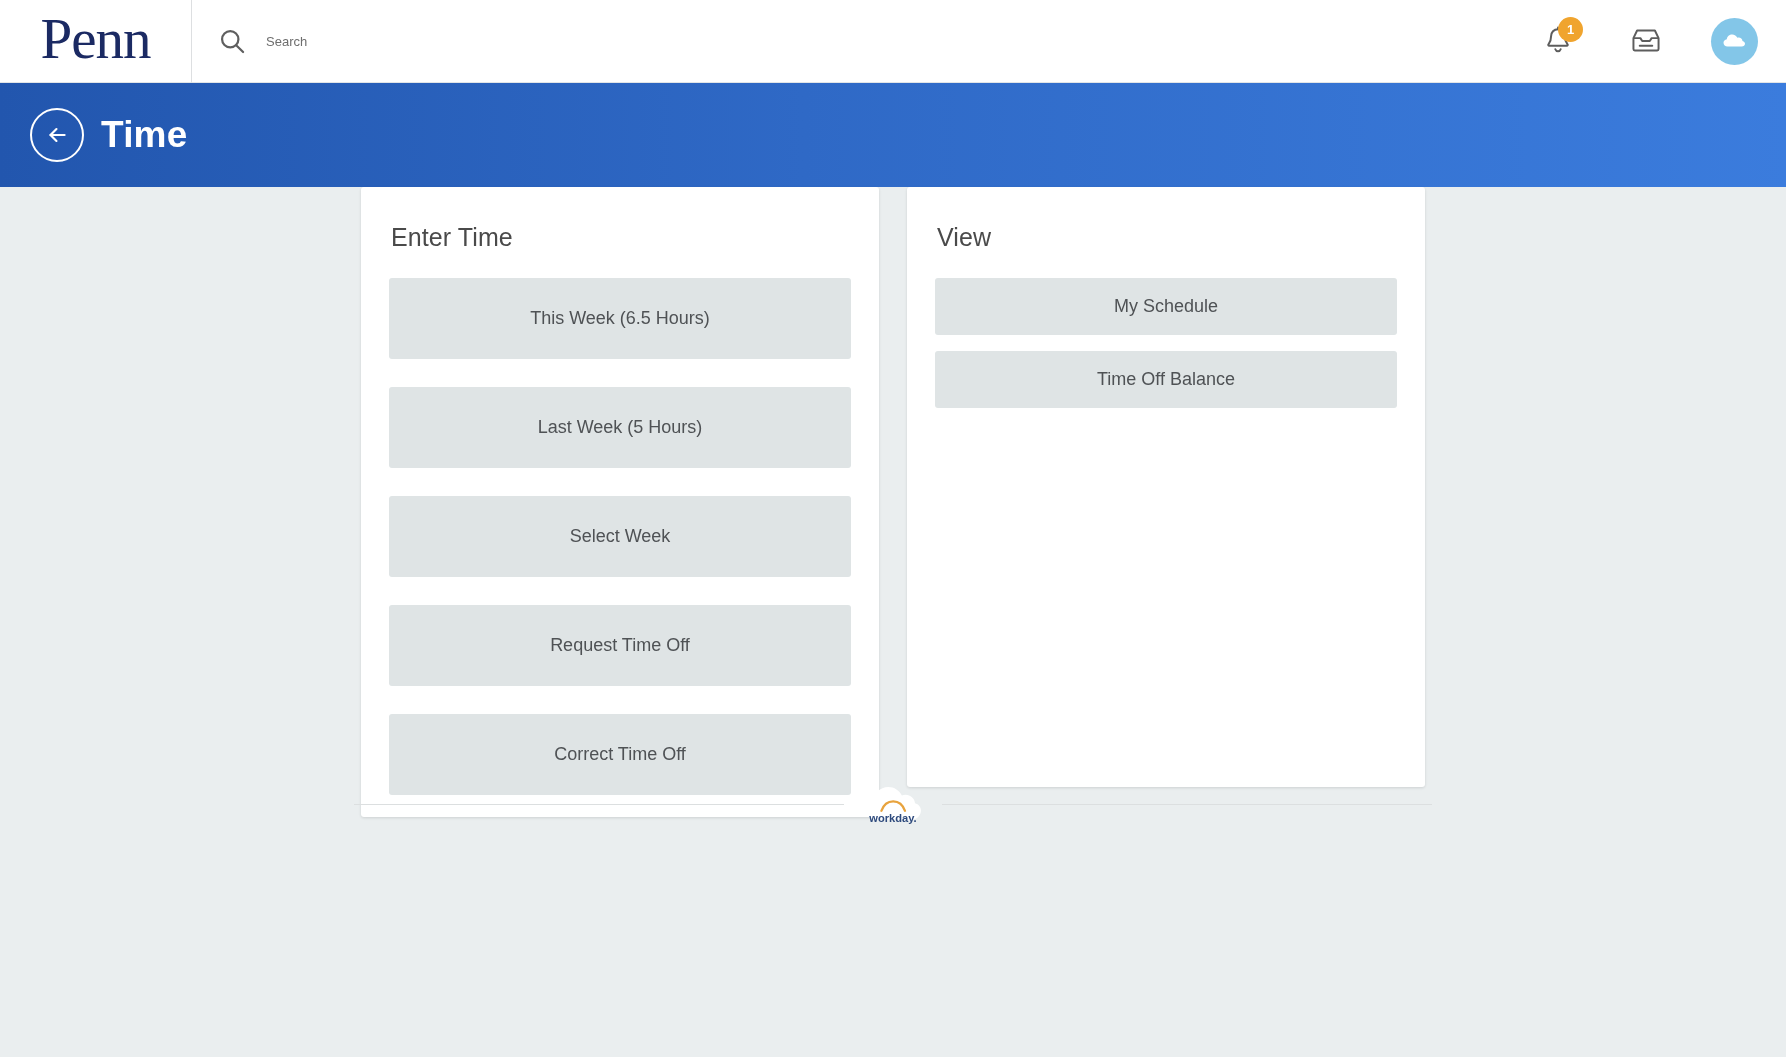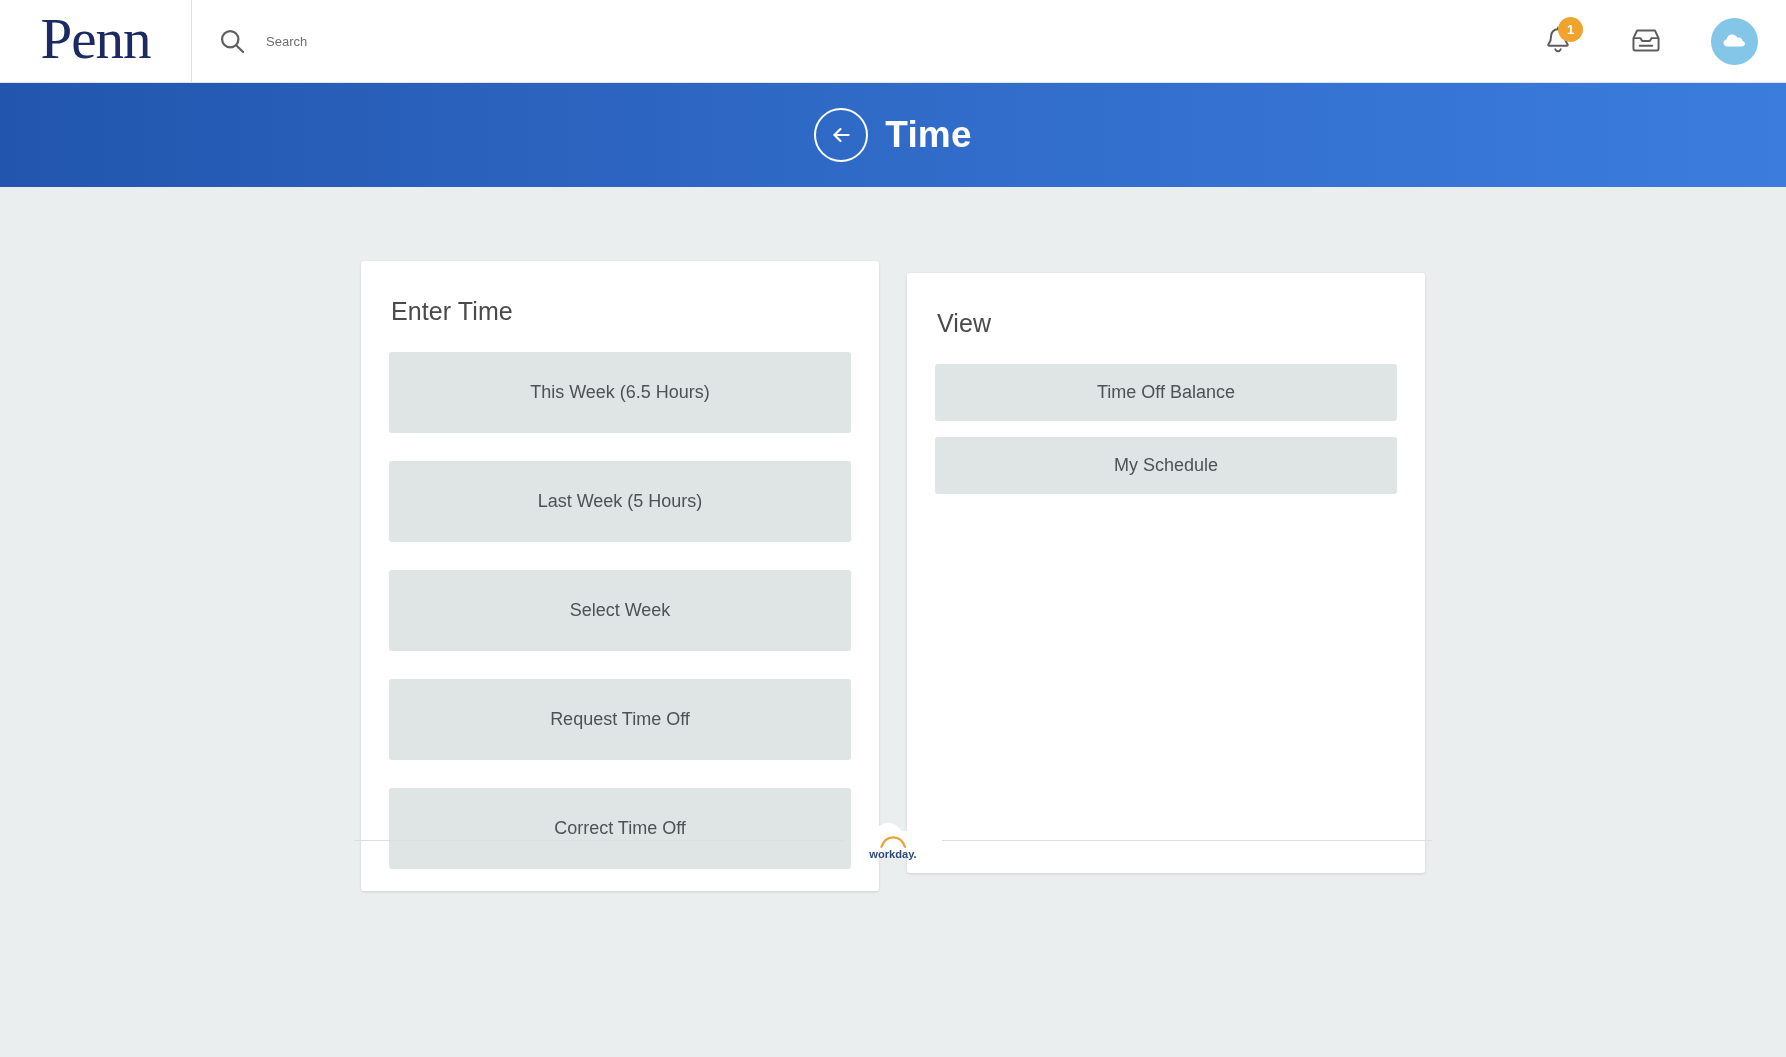--- a/index.html
+++ b/index.html
@@ -137,21 +137,21 @@
   }
 
   
   .page-header {
     position: relative;
     height: 104px;
     min-height: 104px;
     background: linear-gradient(to right, #2256ae 0%, #2f69c6 45%, #3b7cdd 100%);
     display: flex;
     align-items: center;
-    justify-content: center;
+    padding-left: 30px;
   }
 
   .back-circle {
     width: 54px;
     height: 54px;
     min-width: 54px;
     border: 2px solid #ffffff;
     border-radius: 50%;
     display: flex;
     align-items: center;
@@ -164,41 +164,40 @@
     font-size: 37px;
     font-weight: 700;
     color: #ffffff;
     letter-spacing: 0.2px;
   }
 
   
   .content {
     flex: 1;
     position: relative;
-    padding-top: 74px;
   }
 
   .cards-row {
     display: flex;
     justify-content: center;
     align-items: flex-start;
     gap: 28px;
   }
 
   .card {
     background: #ffffff;
     border-radius: 3px;
     box-shadow: 0 1px 3px rgba(0,0,0,0.12);
     padding: 30px 28px 22px 28px;
     display: flex;
     flex-direction: column;
   }
 
   .card-left  { width: 518px; min-height: 600px; }
-  .card-right { width: 518px; min-height: 600px; margin-top: 12px; }
+  .card-right { width: 518px; min-height: 600px; }
 
   .card-title {
     font-size: 25px;
     font-weight: 400;
     color: #4a4a4a;
     margin: 6px 0 26px 2px;
     letter-spacing: 0.1px;
   }
 
   .menu-btn {
@@ -311,22 +310,22 @@
         <div class="card-title">Enter Time</div>
         <button class="menu-btn">This Week (6.5 Hours)</button>
         <button class="menu-btn">Last Week (5 Hours)</button>
         <button class="menu-btn">Select Week</button>
         <button class="menu-btn">Request Time Off</button>
         <button class="menu-btn">Correct Time Off</button>
       </div>
 
       <div class="card card-right">
         <div class="card-title">View</div>
+        <button class="menu-btn">My Schedule</button>
         <button class="menu-btn">Time Off Balance</button>
-        <button class="menu-btn">My Schedule</button>
       </div>
 
     </div>
 
     <div class="footer">
       <div class="footer-rule"></div>
       <svg class="wd-logo" viewBox="0 0 64 64">
         <path d="M18 54c-6.6 0-11.4-4.3-11.4-10.3 0-4.6 3-8.4 7.6-9.7C14.4 25.9 21.3 19 30 19c6.4 0 12 3.7 14.5 9.2 1.2-.5 2.5-.8 3.9-.8 5.3 0 9.6 3.9 10.1 9 3.8 1 6.3 4 6.3 7.6 0 4.9-4.2 10-10.8 10H18z" fill="#ffffff" transform="translate(-2,-4) scale(0.97)"></path>
         <path d="M20 39c2.2-6.2 6.8-9.8 12.2-9.8S42.2 32.8 44.4 39" fill="none" stroke="#e8a33d" stroke-width="2.3" stroke-linecap="round"></path>
         <text x="32" y="51" text-anchor="middle" font-family="'Liberation Sans', sans-serif" font-size="11.5" font-weight="700" fill="#2e4a7d">workday.</text>

